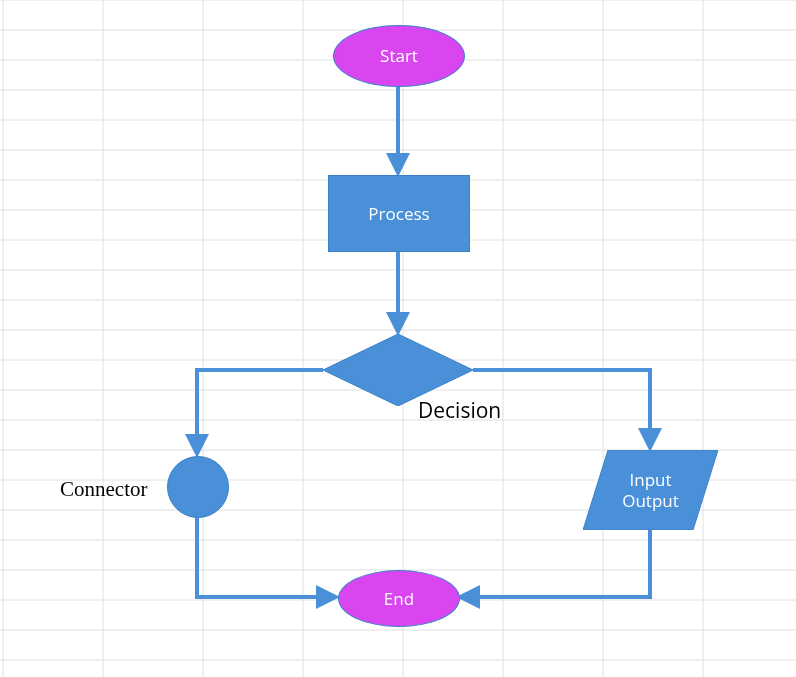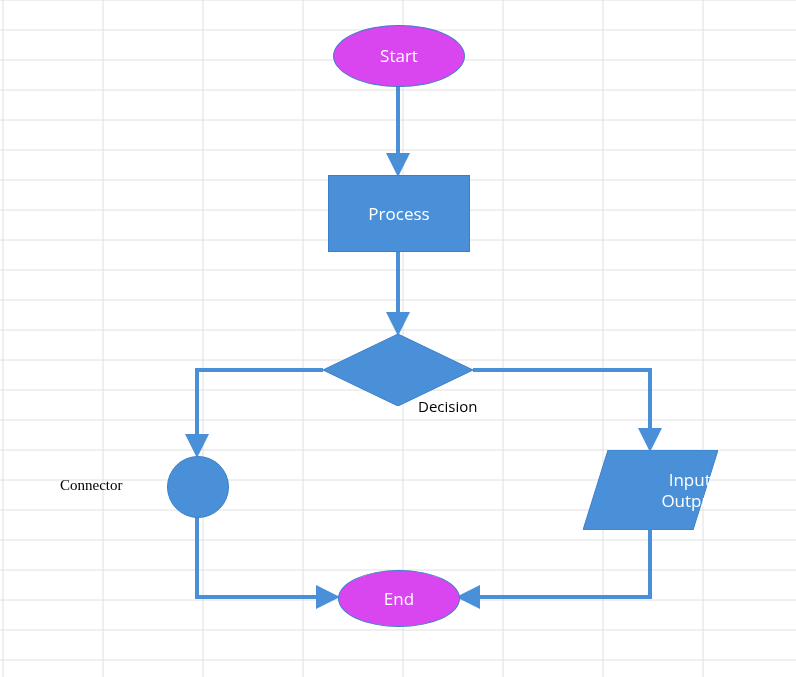--- a/index.html
+++ b/index.html
@@ -55,21 +55,21 @@
     border: 1px solid #3a7fc8;
     color: #fff;
   }
   .connector-shape {
     background: #4a90d9;
     border: 1px solid #3a7fc8;
     border-radius: 50%;
   }
   .ext-label {
     position: absolute;
-    font-size: 15px;
+    font-size: 21px;
     color: #000;
   }
   .svg-layer {
     position: absolute;
     inset: 0;
     z-index: 1;
     pointer-events: none;
   }
   .arrow {
     stroke: #4a90d9;
@@ -152,21 +152,21 @@
   <div class="shape" style="left:323px; top:334px; width:150px; height:72px;">
     <svg viewBox="0 0 150 72" preserveAspectRatio="none">
       <polygon points="75,0 150,36 75,72 0,36" fill="#4a90d9" stroke="#3a7fc8" stroke-width="1"></polygon>
     </svg>
   </div>
   <div class="ext-label" style="left:418px; top:396px;">Decision</div>
 
   <div class="shape connector-shape" style="left:167px; top:456px; width:60px; height:60px;"></div>
   <div class="ext-label" style="left:60px; top:477px;font-family:Liberation Serif, serif;">Connector</div>
 
-  <div class="shape" style="left:583px; top:450px; width:135px; height:80px; color:#fff;justify-content:flex-end;">
+  <div class="shape" style="left:583px; top:450px; width:135px; height:80px; color:#fff;">
     <svg viewBox="0 0 135 80" preserveAspectRatio="none">
       <polygon points="25,0 135,0 110,80 0,80" fill="#4a90d9" stroke="#3a7fc8" stroke-width="1"></polygon>
     </svg>
     <span class="label">Input
 Output</span>
   </div>
 
   <div class="shape terminator" style="left:338px; top:570px; width:120px; height:55px;">
     <span class="label">End</span>
   </div>

